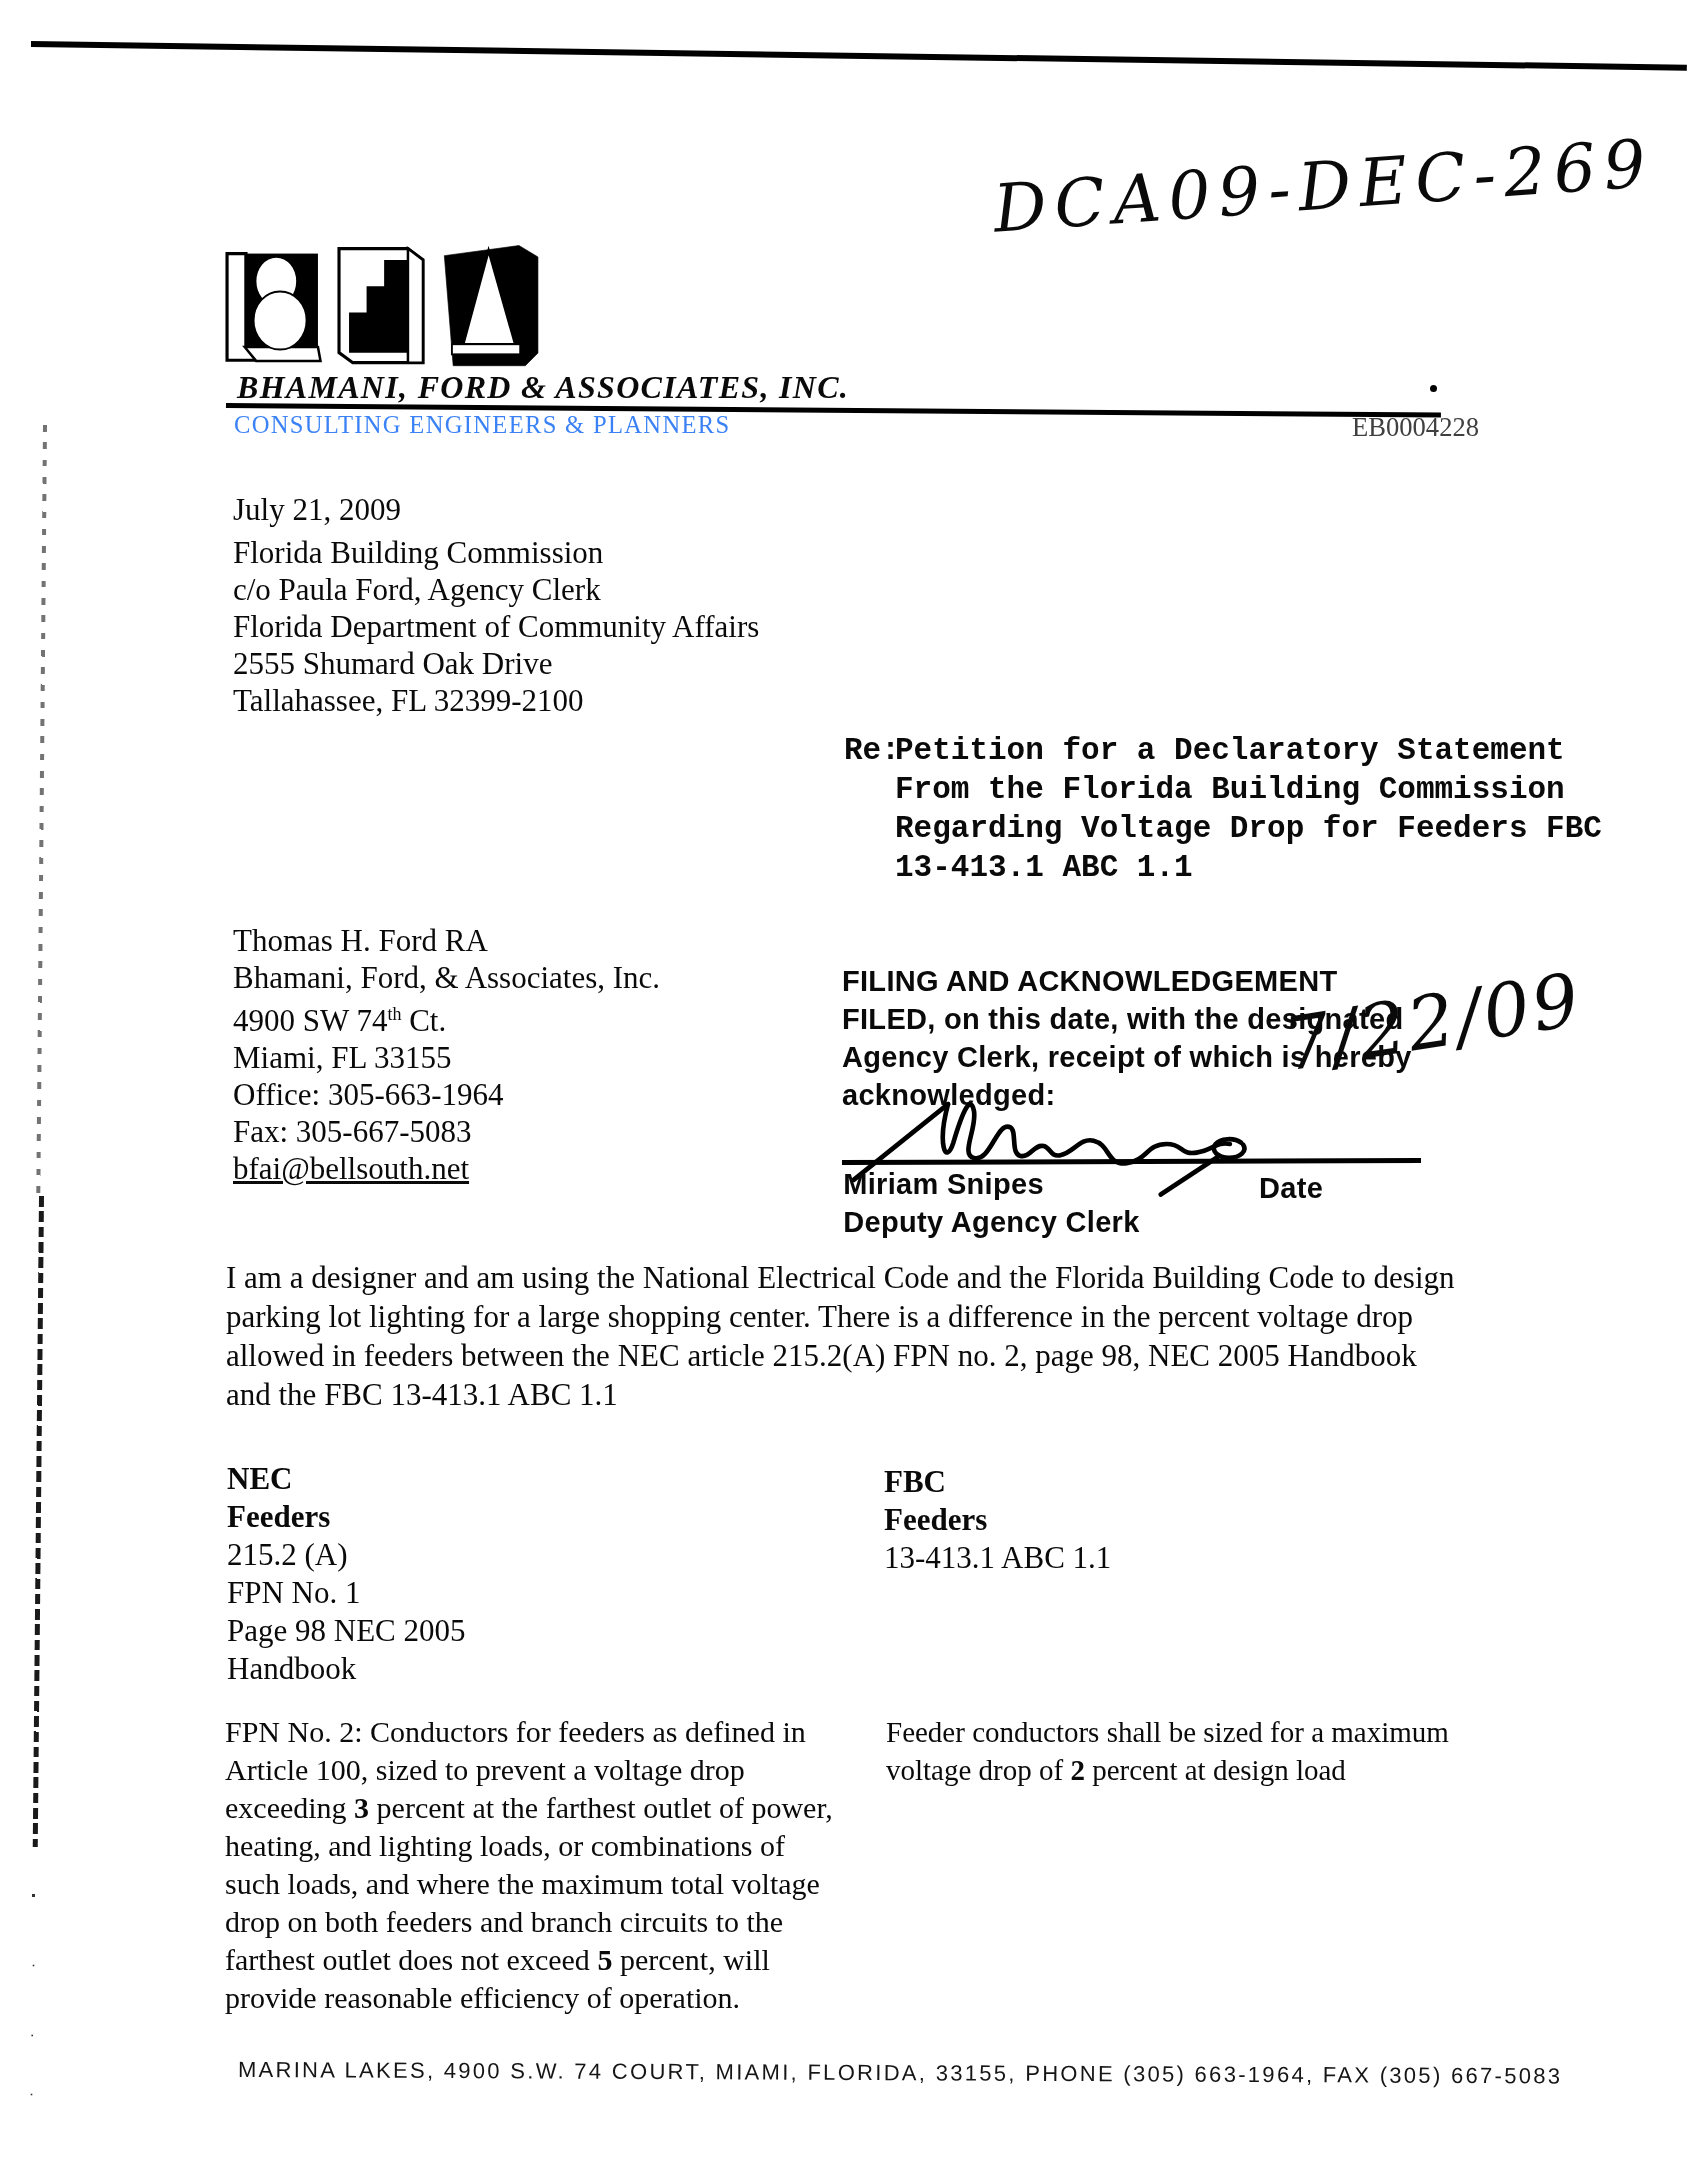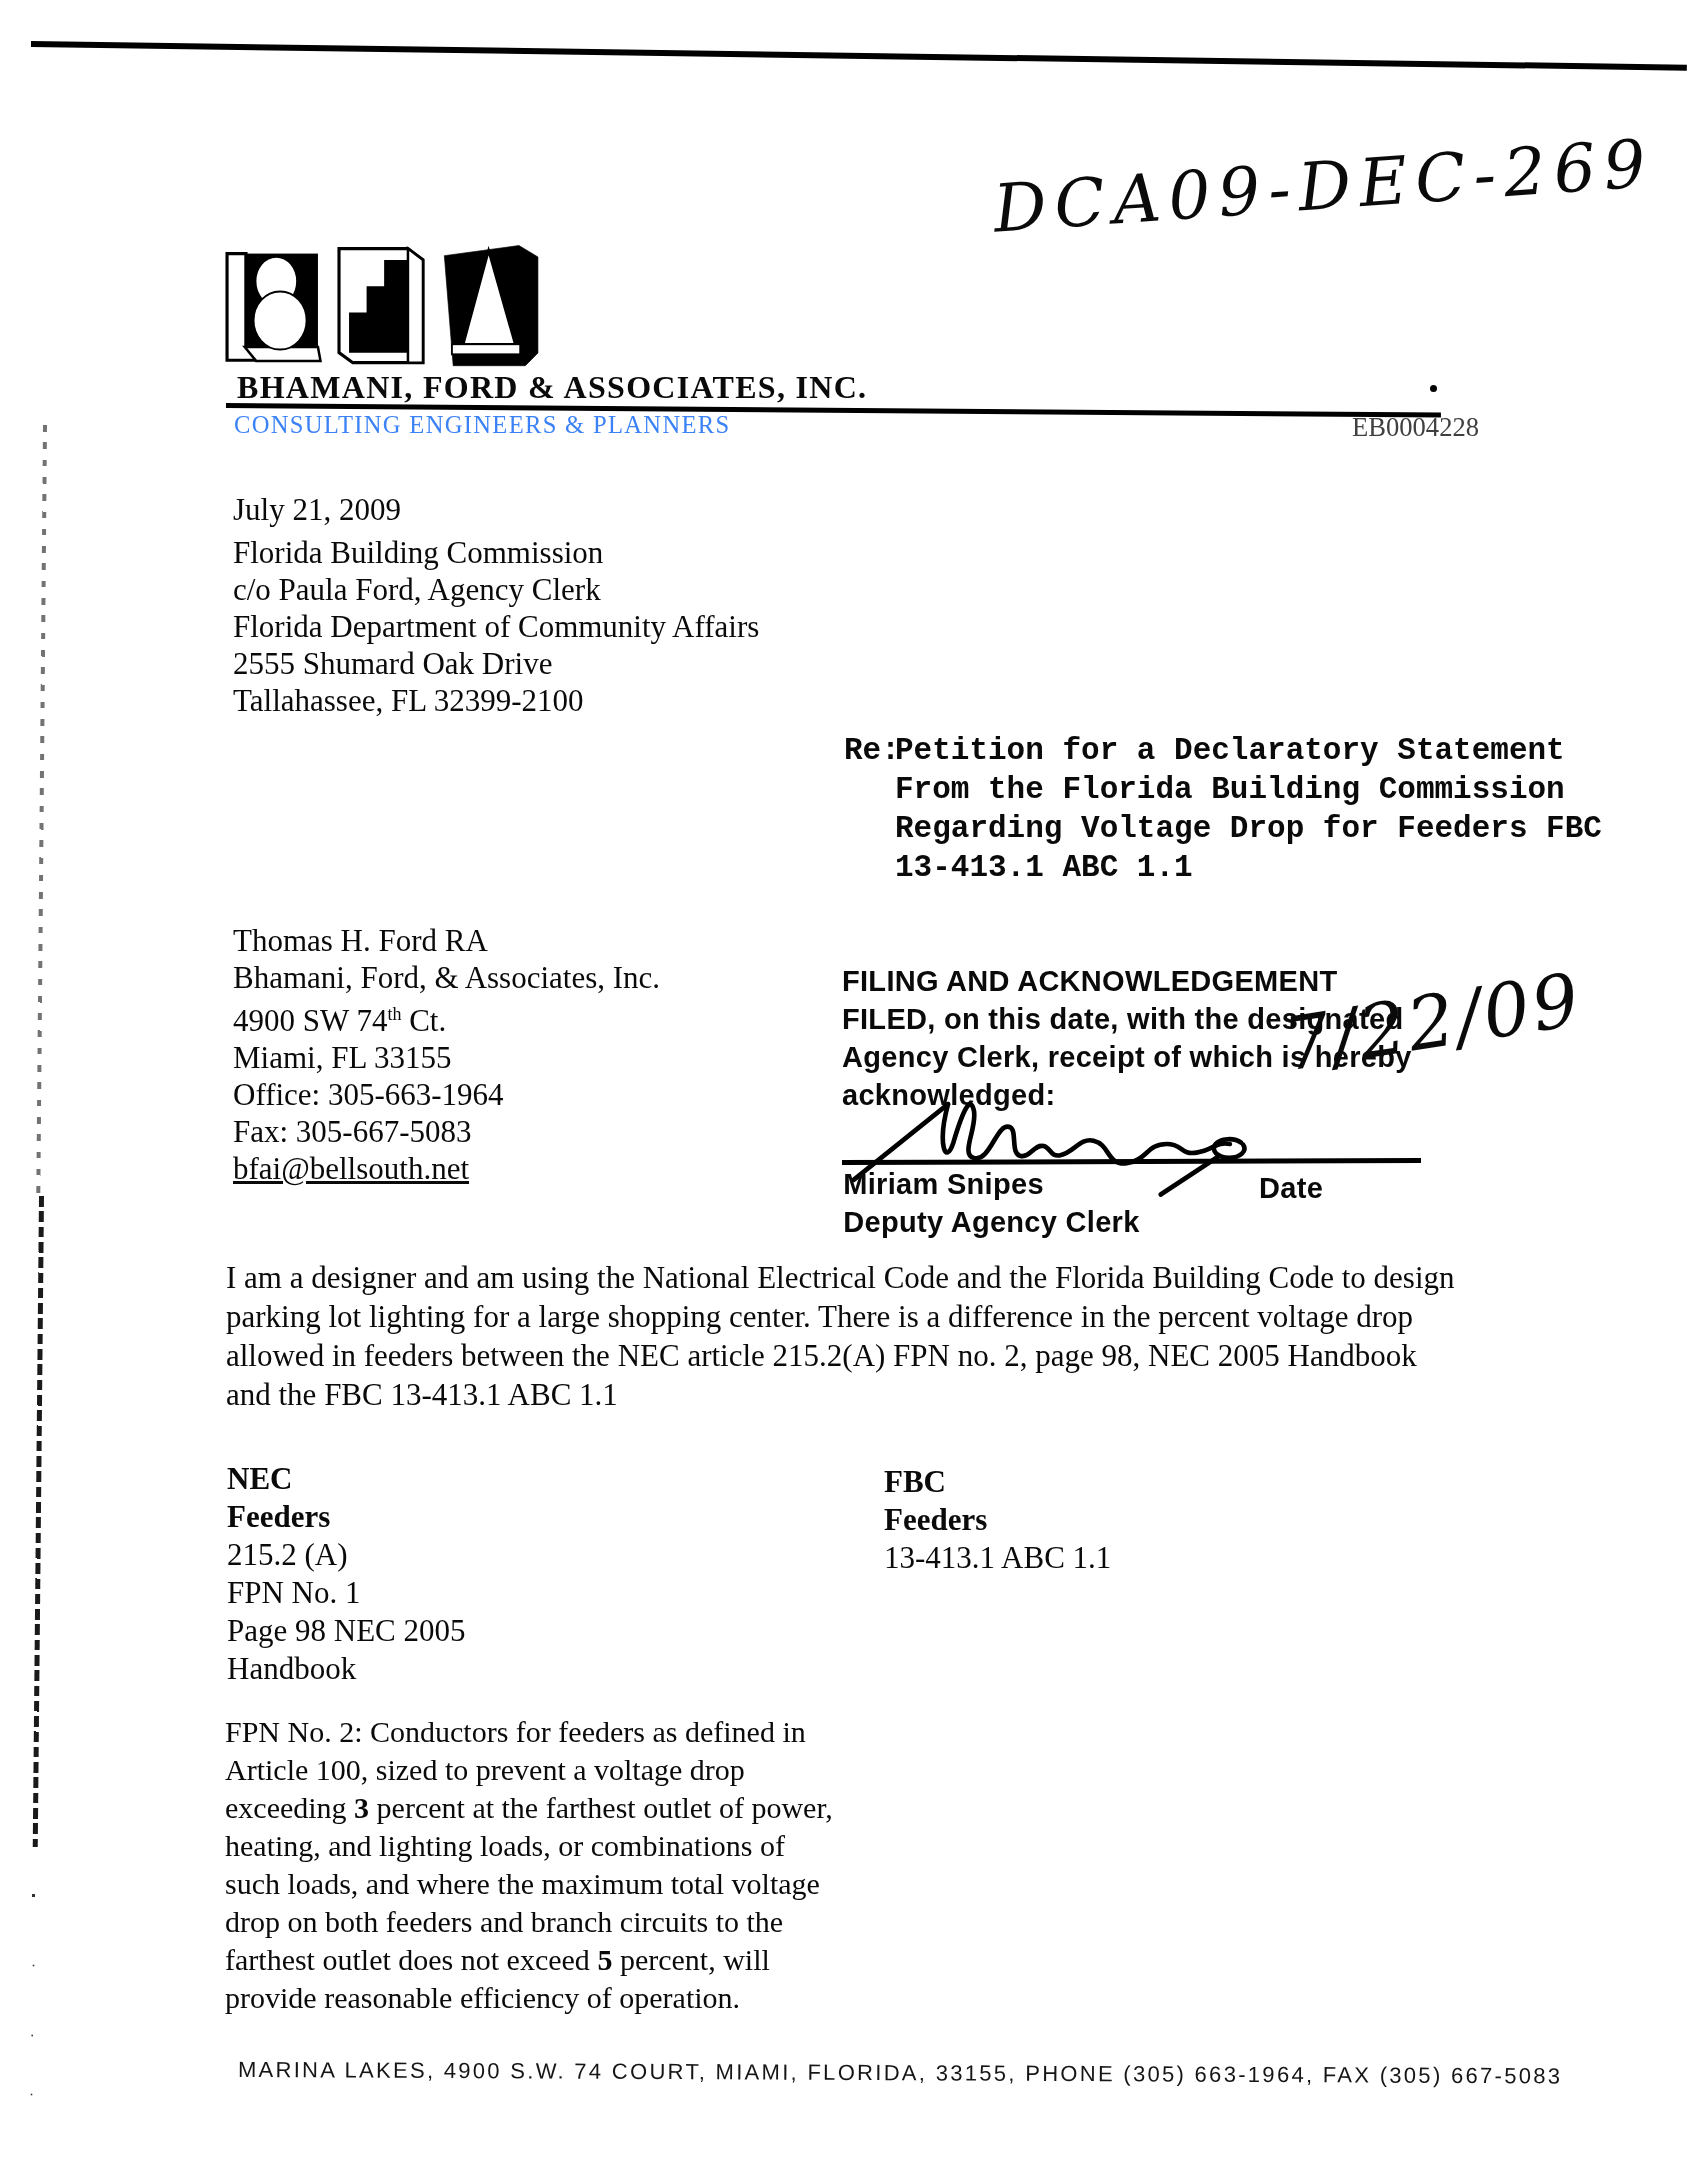--- a/index.html
+++ b/index.html
@@ -19,21 +19,21 @@
              box-shadow:0 70px 0 -0.7px #000,-1.3px 140px 0 -0.7px #000,-2px 199px 0 -0.7px #000;opacity:.8;}
 
   
   .case-number{position:absolute;left:991px;top:171px;font-family:"DejaVu Serif",serif;
                font-style:italic;font-size:66px;letter-spacing:8px;white-space:nowrap;
                transform:rotate(-4deg);transform-origin:left top;}
 
   
   .logo{position:absolute;left:222px;top:241px;display:flex;gap:10.6px;align-items:flex-end;}
   .company{position:absolute;left:237px;top:369px;font-size:32px;font-weight:bold;
-           letter-spacing:1.3px;white-space:nowrap;}
+           letter-spacing:1.3px;white-space:nowrap;font-style:italic;}
   .rule{position:absolute;left:226px;top:403px;width:1215px;height:4.7px;background:#000;
         transform:rotate(0.45deg);transform-origin:left top;}
   .rule-dot{position:absolute;left:1430px;top:385px;width:7.3px;height:7.3px;border-radius:50%;background:#000;}
   .tagline{position:absolute;left:234px;top:411px;font-size:24.6px;color:#3b82f6;
            letter-spacing:1.3px;white-space:nowrap;}
   .license{position:absolute;left:1352px;top:412px;font-size:26.6px;color:#404040;}
 
   .date{position:absolute;left:233px;top:492px;font-size:31px;}
   .recipient{position:absolute;left:233px;top:534px;font-size:31px;line-height:37px;}
 
@@ -185,17 +185,21 @@
   <div class="nec-det">
       <div class="gen-line"><span>FPN No. 2: Conductors for feeders as defined in</span></div>
       <div class="gen-line"><span>Article 100, sized to prevent a voltage drop</span></div>
       <div class="gen-line"><span>exceeding </span><b>3</b><span> percent at the farthest outlet of power,</span></div>
       <div class="gen-line"><span>heating, and lighting loads, or combinations of</span></div>
       <div class="gen-line"><span>such loads, and where the maximum total voltage</span></div>
       <div class="gen-line"><span>drop on both feeders and branch circuits to the</span></div>
       <div class="gen-line"><span>farthest outlet does not exceed </span><b>5</b><span> percent, will</span></div>
       <div class="gen-line"><span>provide reasonable efficiency of operation.</span></div>
     </div>
+  <div class="fbc-det">
+      <div class="gen-line"><span>Feeder conductors shall be sized for a maximum</span></div>
+      <div class="gen-line"><span>voltage drop of </span><b>2</b><span> percent at design load</span></div>
+    </div>
 
   <div class="footer">MARINA LAKES, 4900 S.W. 74 COURT, MIAMI, FLORIDA, 33155, PHONE (305) 663-1964, FAX (305) 667-5083</div>
 
 </div>
 
 
 </body></html>

